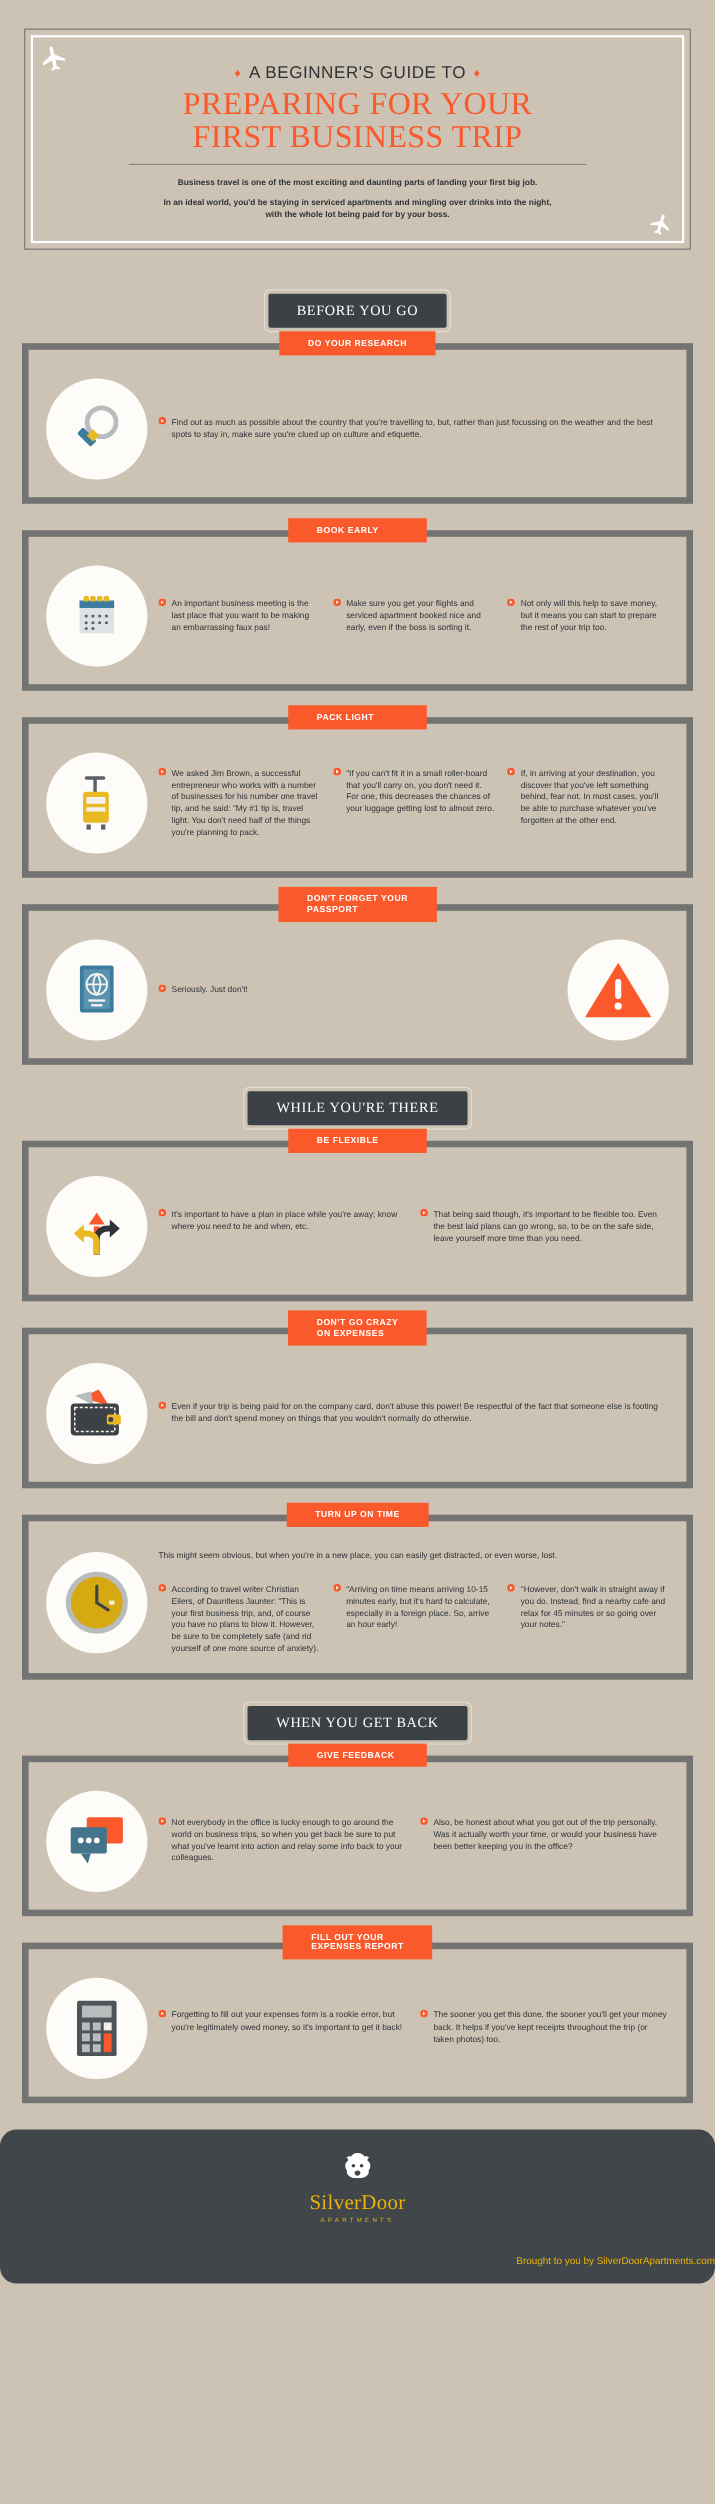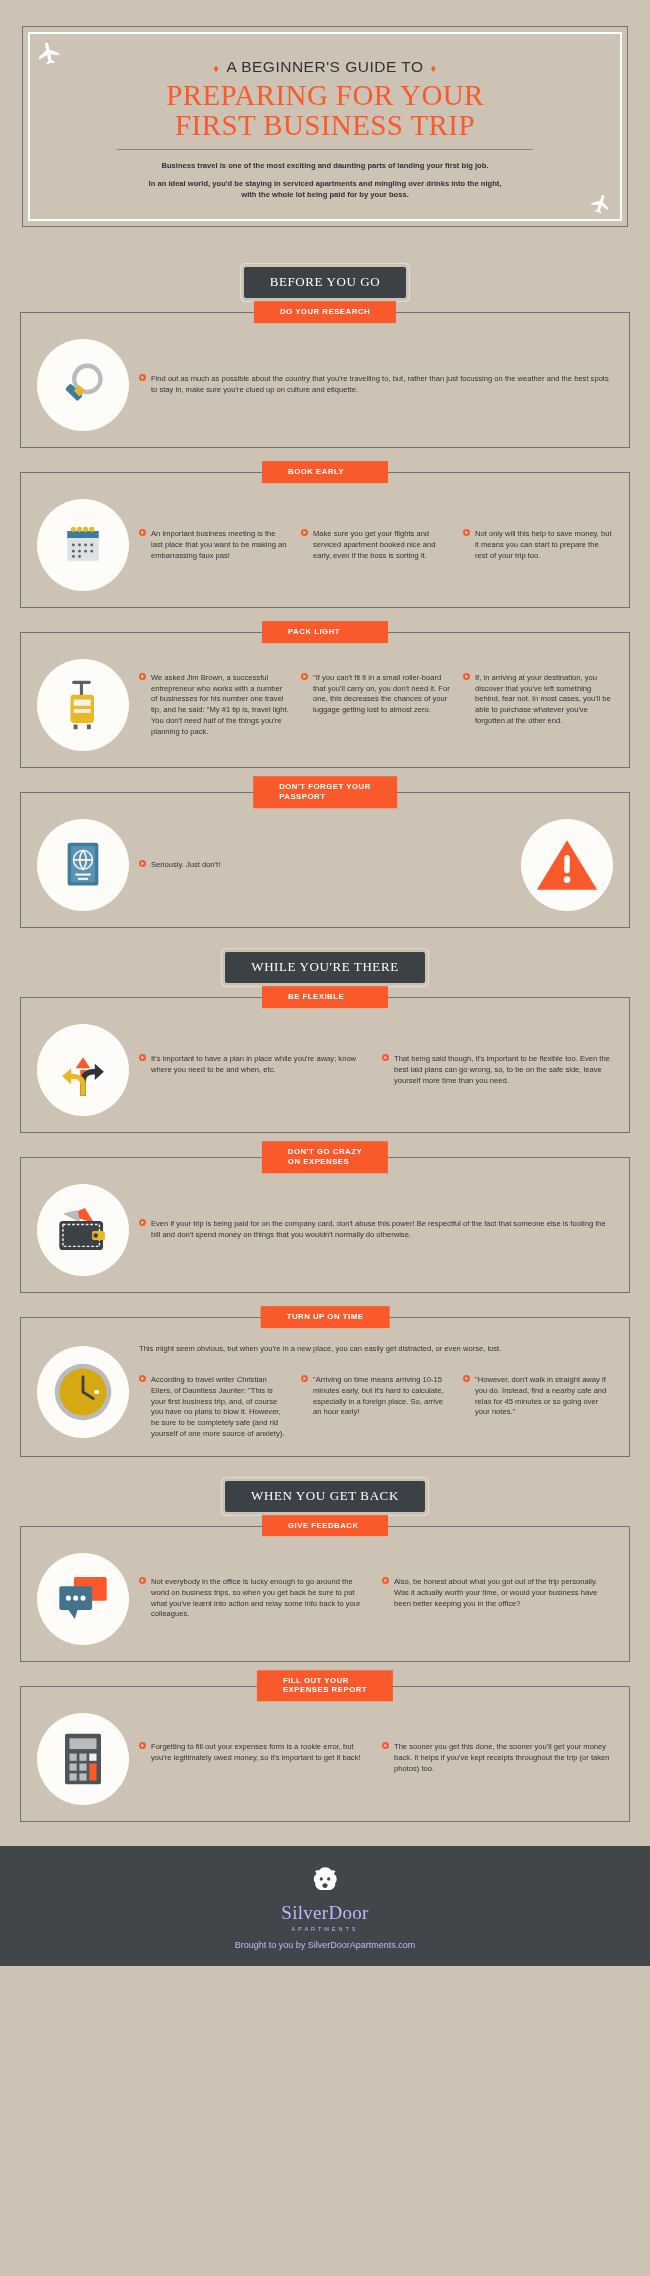--- a/index.html
+++ b/index.html
@@ -73,21 +73,21 @@
   
   .card-wrap { position:relative; margin:0 20px 24px 20px; }
   .tag {
     position:absolute; left:50%; top:0; transform:translate(-50%,-50%);
     background:#f9592b; color:#fff;
     font-size:7.8px; font-weight:700; letter-spacing:.5px;
     padding:6px 26px; line-height:1.25;
     z-index:3; white-space:pre-line; min-width:126px;
   }
   .card {
-    border:1px solid #737373;
+    border:6px solid #737373;
     padding:26px 16px 16px 16px;
     display:flex; align-items:center; gap:10px;
     min-height:96px;
   }
   .iconwrap {
     flex:0 0 92px; height:92px; width:92px;
     background:#fefcf8; border-radius:50%;
     display:flex; align-items:center; justify-content:center;
   }
   .iconwrap.right { margin-left:auto; }
@@ -95,29 +95,29 @@
   .col { flex:1; }
   .lead {
     font-size:7.6px; line-height:1.42; margin-bottom:8px;
   }
   .bullet { display:flex; gap:5px; font-size:7.6px; line-height:1.42; }
   .bullet .arw { color:#f9592b; flex:0 0 auto; font-size:8px; line-height:1.35; }
   .stack { display:flex; flex-direction:column; }
 
   
   .footer {
-    background:#41464b; color:#c4b5fd; text-align:center;
-    padding:18px 0 16px 0; margin-top:8px;
+    background:#41464b; color:#eab308; text-align:center;
+    padding:18px 0 16px 0; margin-top:8px;border-radius:15px;
   }
   .brand {
     font-family:"Liberation Serif", serif; font-size:19px; letter-spacing:.3px;
     margin-top:4px;
   }
   .brand-sub { font-size:5.5px; letter-spacing:3px; margin-top:2px; }
-  .footer-line { font-size:9px; margin-top:8px; }
+  .footer-line { font-size:9px; margin-top:28px;text-align:right; }
   svg { display:block; }
 </style>
 </head>
 <body>
 
 <div class="hero">
   <div class="hero-outer">
     <div class="hero-inner">
       <span class="plane tl">
         <svg width="26" height="26" viewBox="0 0 24 24">

